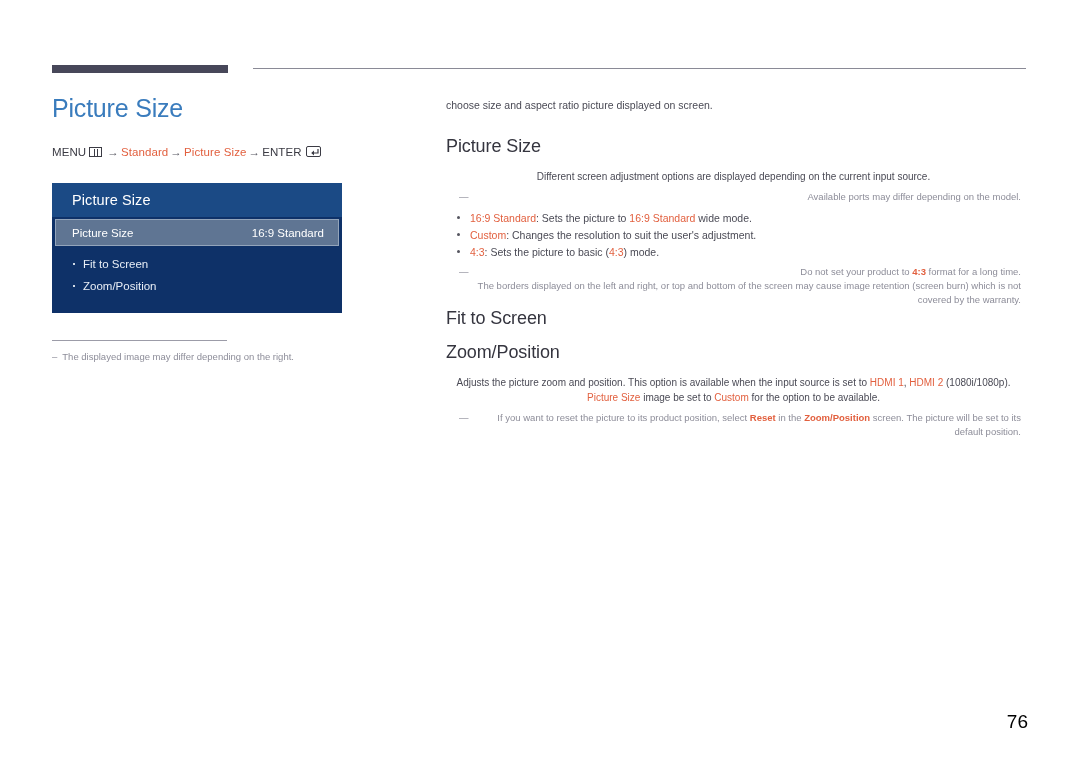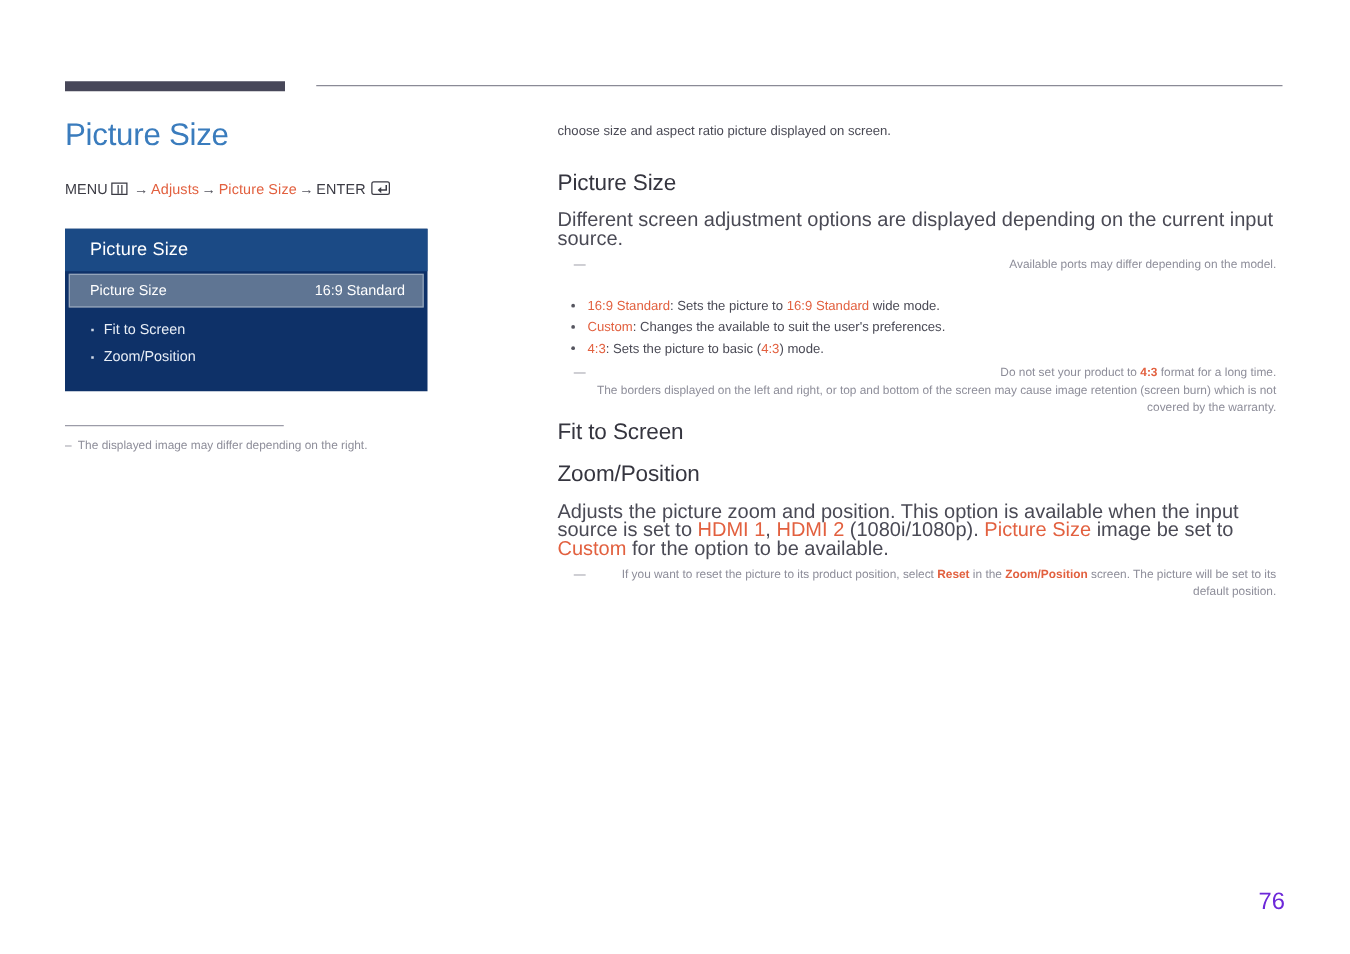--- a/index.html
+++ b/index.html
@@ -168,29 +168,30 @@
   h2.sec {
     font-size: 18px;
     font-weight: normal;
     color: #35353f;
     margin: 0 0 12px 0;
     letter-spacing: -0.1px;
     line-height: 22px;
   }
   .sec-gap { margin-top: 30px; }
   p.body {
-    font-size: 16px;
+    font-size: 10px;
     color: #4a4a55;
     line-height: 15px;
     margin: 0 0 6px 0;
+    text-align: center;
   }
   .accent { color: #e2603f; }
   .accent-b { color: #e2603f; font-weight: bold; }
 
-  ul.bullets { list-style: none; margin: 18px 0 0 0; padding: 0; }
+  ul.bullets { list-style: none; margin: 6px 0 0 0; padding: 0; }
   ul.bullets li {
     font-size: 10.5px;
     color: #4a4a55;
     line-height: 16px;
     padding-left: 24px;
     position: relative;
     margin-bottom: 1px;
   }
   ul.bullets li::before {
     content: "";
@@ -212,37 +213,37 @@
   .note .dash { margin-right: 5px; flex: 0 0 auto; }
   .note .note-body { flex: 1 1 auto; text-align: right; }
   .note .accent, .note .accent-b { color: #e2603f; }
   .note-indent { margin-left: 13px; }
 
   
   .page-num {
     position: absolute;
     right: 52px; bottom: 30px;
     font-size: 19px;
-    color: #6d28d9;
+    color: #000000;
   }
 </style>
 </head>
 <body>
 
 <div class="top-rules">
   <div class="rule-thick"></div>
   <div class="rule-thin"></div>
 </div>
 
 <div class="left-col">
 
   <h1 class="page-title">Picture Size</h1>
 
   <div class="menu-path">
-    <span>MENU</span><span class="icon-menu"></span><span class="arrow">→</span><span class="accent">Adjusts</span><span class="arrow">→</span><span class="accent">Picture Size</span><span class="arrow">→</span><span>ENTER</span><span class="icon-enter"><svg width="13" height="11" viewBox="0 0 13 11">
+    <span>MENU</span><span class="icon-menu"></span><span class="arrow">→</span><span class="accent">Standard</span><span class="arrow">→</span><span class="accent">Picture Size</span><span class="arrow">→</span><span>ENTER</span><span class="icon-enter"><svg width="13" height="11" viewBox="0 0 13 11">
           <path d="M10 2 L10 6 L4 6" stroke="#3b3b44" stroke-width="1.2" fill="none"></path>
           <path d="M6 3.5 L3.2 6 L6 8.5 Z" fill="#3b3b44"></path>
         </svg></span>
   </div>
 
   <div class="osd">
     <div class="osd-header">
       <span>Picture Size</span>
     </div>
     <div class="osd-row-selected">
@@ -278,21 +279,21 @@
   <h2 class="sec">Picture Size</h2>
   <p class="body">Different screen adjustment options are displayed depending on the current input source.</p>
 
   <div class="note">
     <span class="dash">—</span>
     <span class="note-body">Available ports may differ depending on the model.</span>
   </div>
 
   <ul class="bullets">
     <li><span class="accent">16:9 Standard</span><span>: Sets the picture to </span><span class="accent">16:9 Standard</span><span> wide mode.</span></li>
-    <li><span class="accent">Custom</span><span>: Changes the available to suit the user's preferences.</span><span class="accent"></span><span></span></li>
+    <li><span class="accent">Custom</span><span>: Changes the resolution to suit the user's adjustment.</span><span class="accent"></span><span></span></li>
     <li><span class="accent">4:3</span><span>: Sets the picture to basic (</span><span class="accent">4:3</span><span>) mode.</span></li>
   </ul>
 
   <div class="note note-indent">
     <span class="dash">—</span>
     <span class="note-body">
       <span>Do not set your product to </span><span class="accent-b">4:3</span><span> format for a long time.</span><br>
       <span>The borders displayed on the left and right, or top and bottom of the screen may cause image retention (screen burn) which is not covered by the warranty.</span>
     </span>
   </div>

